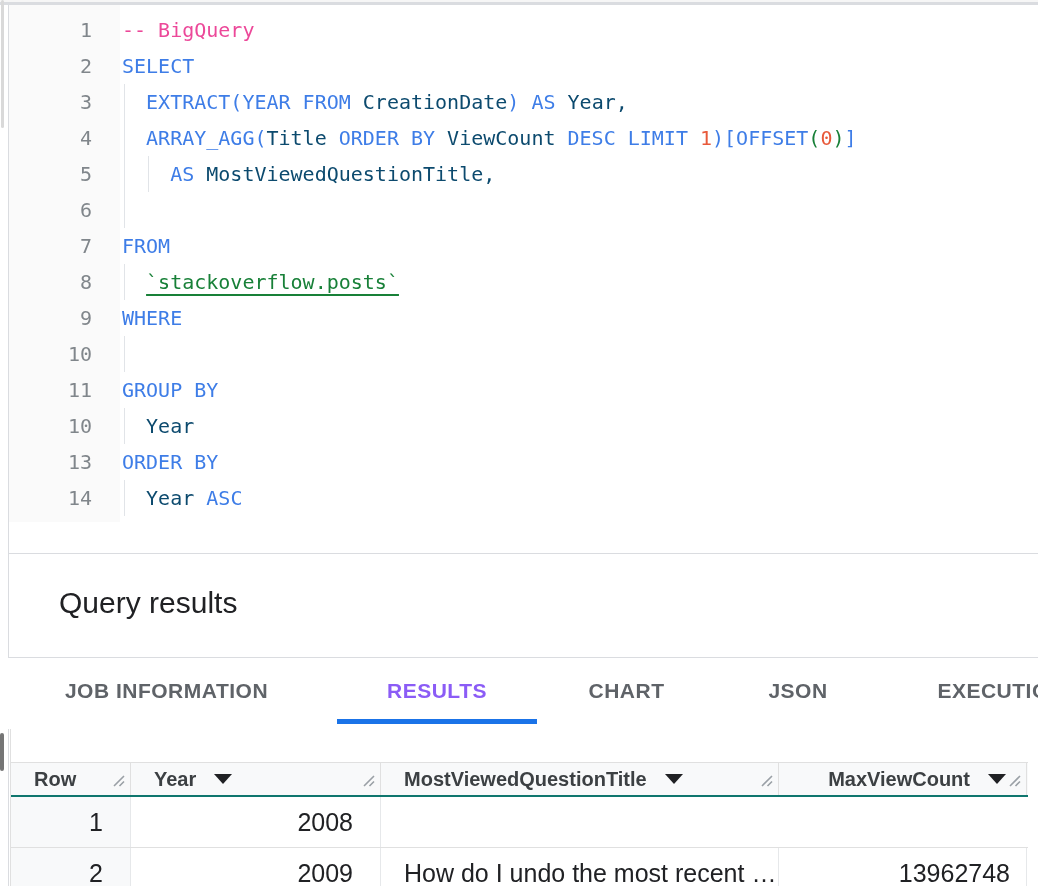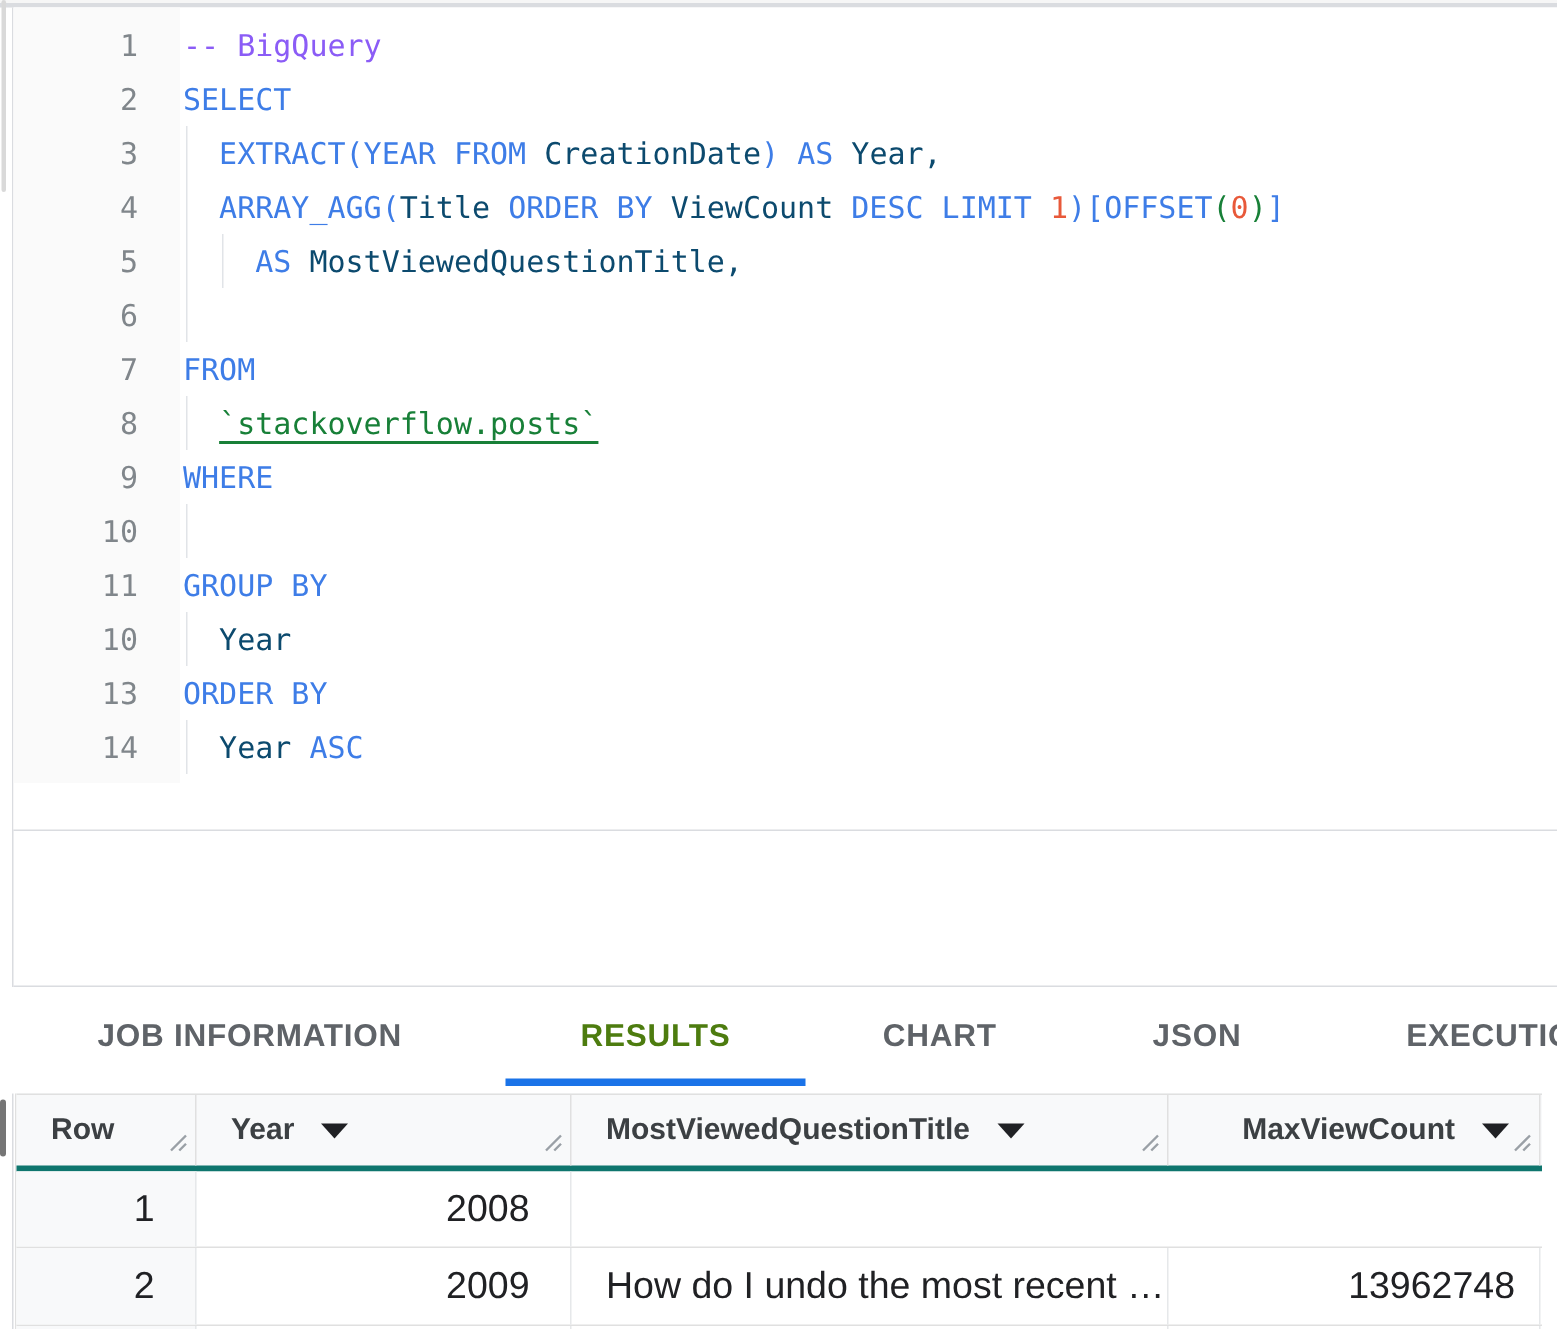--- a/index.html
+++ b/index.html
@@ -17,39 +17,39 @@
   .editor{position:absolute;left:9px;top:5px;width:1029px;height:548px;background:#fff;overflow:hidden;}
   .gutter-bg{position:absolute;left:0;top:0;width:111px;height:517px;background:#fafafa;}
   .code-lines{position:absolute;left:0;top:7px;right:0;}
   .line{position:relative;height:36px;}
   .ln{position:absolute;left:0;top:0;width:83px;text-align:right;
       font-family:"DejaVu Sans Mono",monospace;font-size:20px;line-height:36px;color:#80868b;}
   .code{position:absolute;top:0;white-space:pre;
       font-family:"DejaVu Sans Mono",monospace;font-size:20px;line-height:36px;color:#202124;}
   .indent-guide{position:absolute;top:0;width:1px;height:36px;background:#e1e4e8;}
   .tok-k{color:#3e7de7;}
-  .tok-c{color:#8b5cf6;}
+  .tok-c{color:#ec4899;}
   .tok-n{color:#e8593a;}
   .tok-g{color:#188038;}
   .tok-i{color:#0c4a6e;}
   .tok-t{color:#188038;text-decoration:underline;text-underline-offset:5px;text-decoration-thickness:2px;}
 
   .divider{position:absolute;left:9px;width:1029px;height:1px;background:#dadce0;}
   .qr-title{position:absolute;left:59px;top:586px;font-size:30px;font-weight:400;color:#202124;}
 
   
   .tabbar{position:absolute;left:0;top:658px;width:1030px;height:71px;background:#fff;}
   .tab{position:absolute;top:0;height:66px;display:flex;align-items:center;justify-content:center;
        font-size:21px;font-weight:700;letter-spacing:.5px;color:#5f6368;white-space:nowrap;cursor:pointer;}
-  .tab.active{color:#4d7c0f;}
+  .tab.active{color:#8b5cf6;}
   .tab-underline{position:absolute;top:61px;height:5px;background:#1a73e8;}
 
   
   .rtable{position:absolute;left:10px;top:729px;width:1017px;border-left:1px solid #e0e0e0;}
-  .thead{display:flex;height:52px;background:#f8f9fa;border-top:1px solid #e0e0e0;border-bottom:4px solid #0f766e;box-sizing:border-box;}
+  .thead{display:flex;height:35px;background:#f8f9fa;border-top:1px solid #e0e0e0;border-bottom:2px solid #0f766e;box-sizing:border-box;margin-top:33px;}
   .th{position:relative;box-sizing:border-box;border-right:1px solid #e0e0e0;display:flex;align-items:center;
       font-size:20px;font-weight:700;color:#3c4043;}
   .th.h-left{justify-content:flex-start;padding-left:23px;}
   .th.h-right{justify-content:flex-end;padding-right:20px;}
   .caret{display:inline-block;width:0;height:0;border-left:9px solid transparent;border-right:9px solid transparent;
          border-top:10px solid #202124;margin-left:18px;cursor:pointer;}
   .grip{position:absolute;right:3px;bottom:3px;cursor:col-resize;}
   .trow{display:flex;box-sizing:border-box;border-bottom:1px solid #e0e0e0;background:#fff;}
   .td{box-sizing:border-box;border-right:1px solid #e6e8ea;display:flex;align-items:center;
       font-size:25px;color:#202124;overflow:hidden;white-space:nowrap;}
@@ -132,20 +132,21 @@
         <div class="line">
           <span class="ln">14</span>
           <span class="indent-guide" style="left: 115px;"></span>
           <span class="code" style="left: 137.08px;"><span class="tok-i">Year </span><span class="tok-k">ASC</span></span>
         </div>
       </div>
   </div>
 
   <div class="divider" style="top:553px;"></div>
 
+  <div class="qr-title">Query results</div>
 
   <div class="divider" style="top:657px;"></div>
 
   <div class="tabbar" id="tabbar">
       <div class="tab" style="left: 13px; width: 307px;">JOB INFORMATION</div>
       <div class="tab active" style="left: 337px; width: 200px;">RESULTS</div>
       <div class="tab" style="left: 537px; width: 179px;">CHART</div>
       <div class="tab" style="left: 716px; width: 164px;">JSON</div>
       <div class="tab" style="left: 900px; width: 300px;">EXECUTION DETAILS</div>
       <div class="tab-underline" style="left: 337px; width: 200px;"></div>

